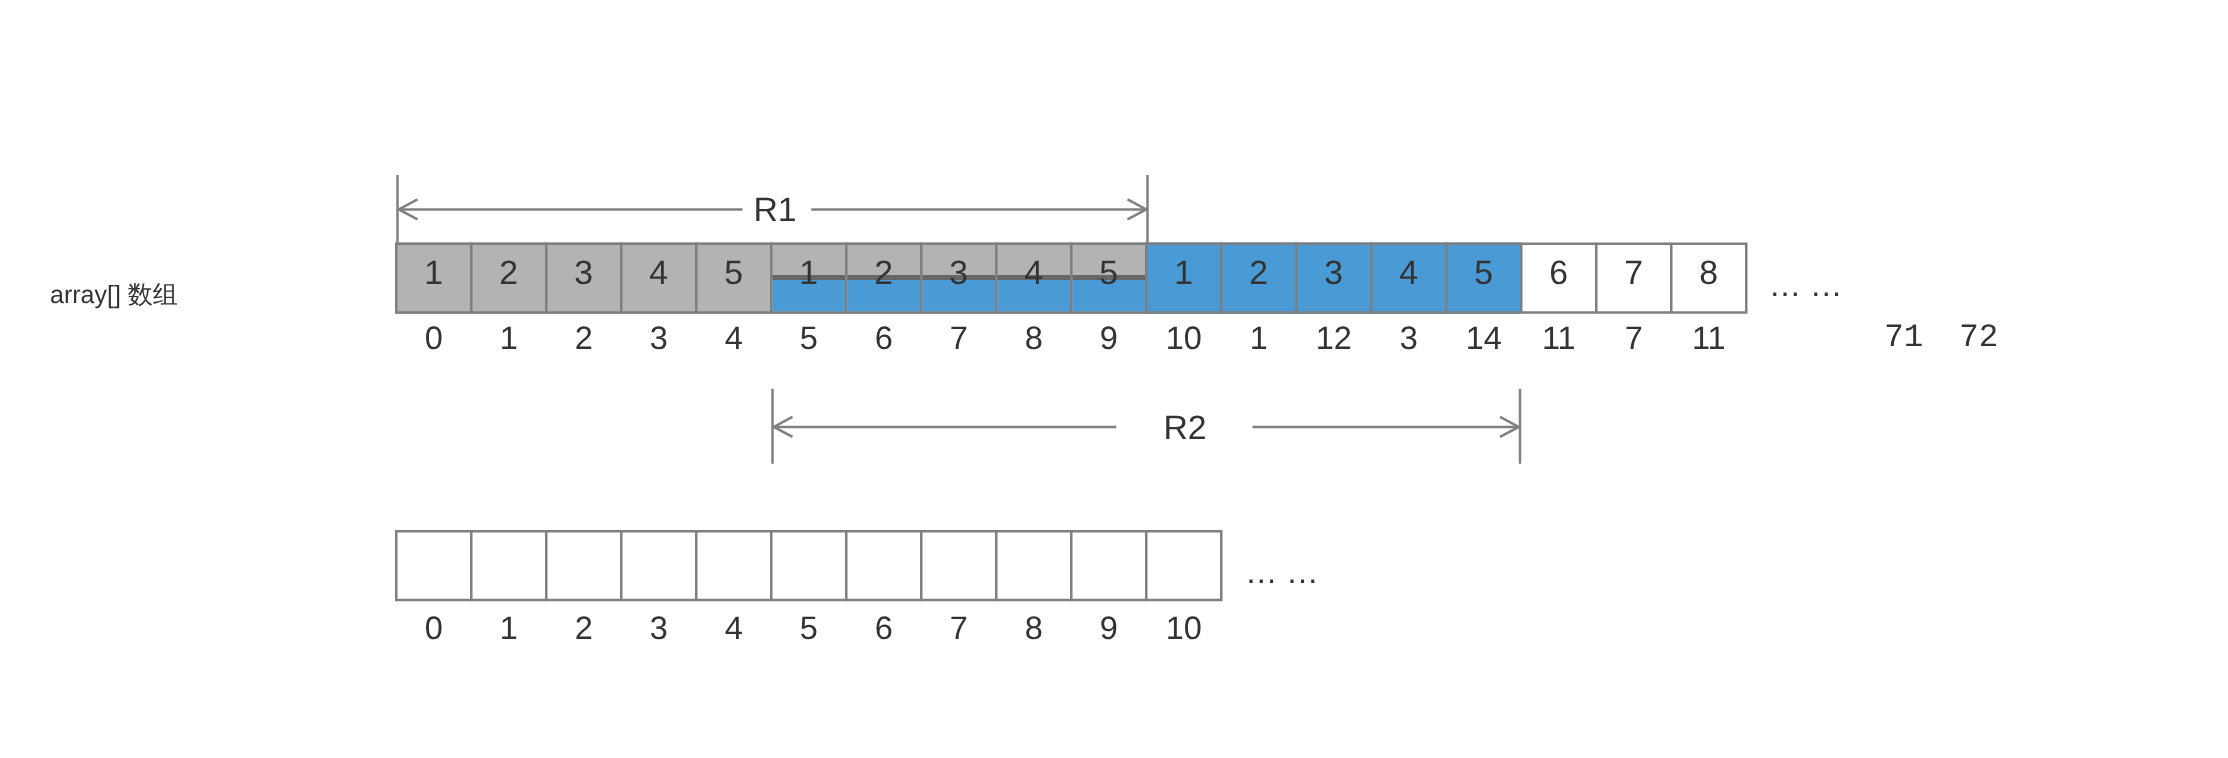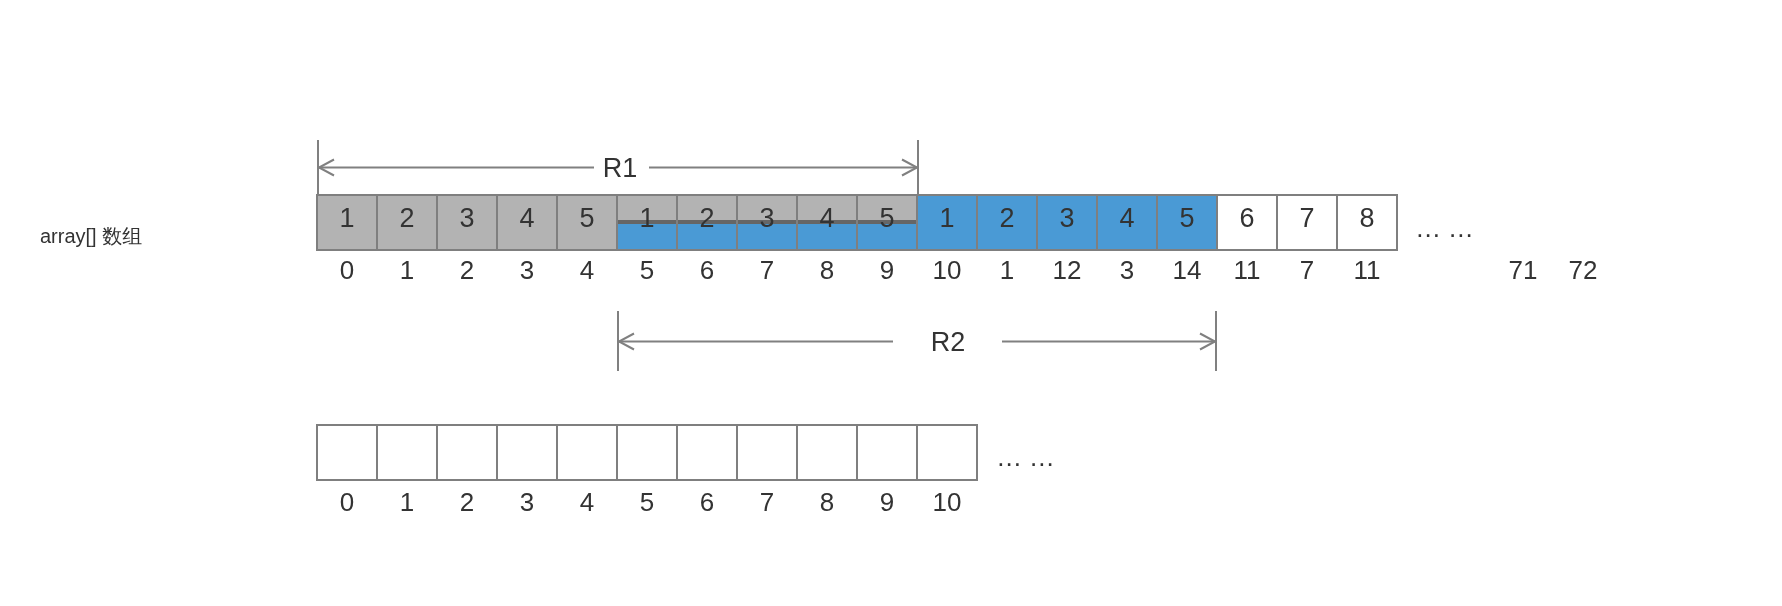--- a/index.html
+++ b/index.html
@@ -40,21 +40,21 @@
   .cell.overlap::after{
     content:"";
     position:absolute;left:0;right:0;top:24px;bottom:0;
     background:var(--blue,#4a9ad5);
     border-top:4px solid var(--overlapline,#666666);
   }
   .cell .num{position:relative;z-index:1;margin-bottom:8px;}
 
   .idx-row{position:absolute;display:flex;}
   #main-indices{left:316px;top:255px;}
-  #tail-indices{left:1492px;top:255px;}
+  #tail-indices{left:1492px;top:255px;font-family:Liberation Mono, monospace;}
   #encode-indices{left:316px;top:487px;}
   .idx{
     width:62px;flex:none;
     text-align:center;
     font-size:26px;line-height:30px;
   }
   .idx + .idx{margin-left:-2px;}
 
   .ellipsis{
     position:absolute;

